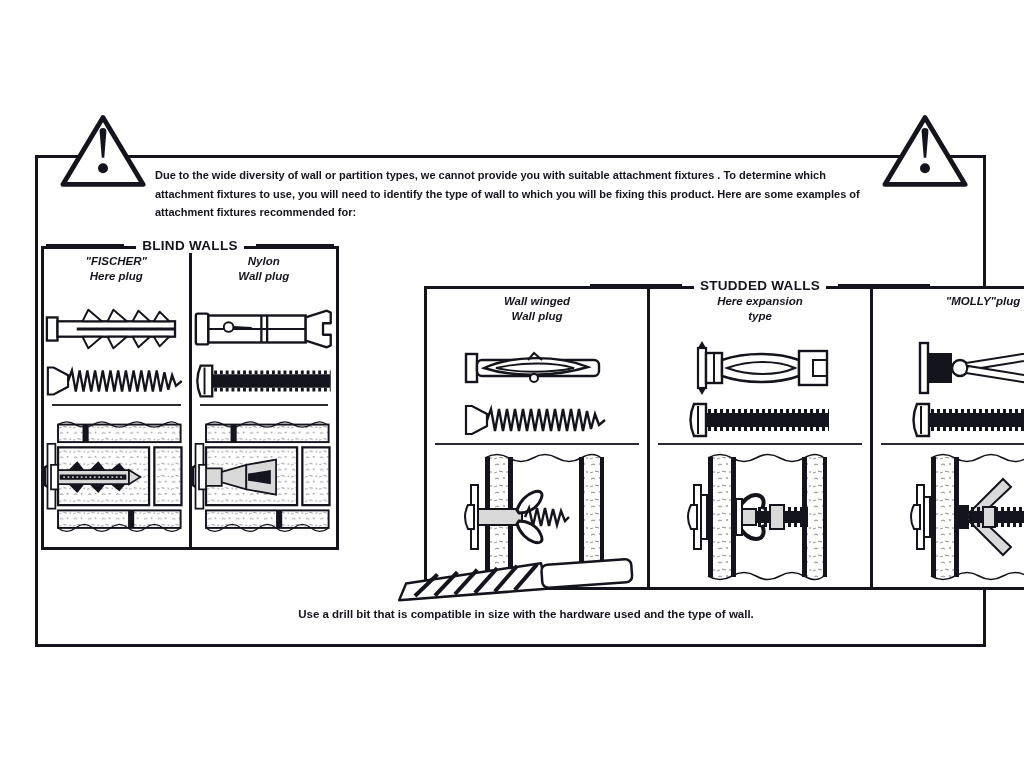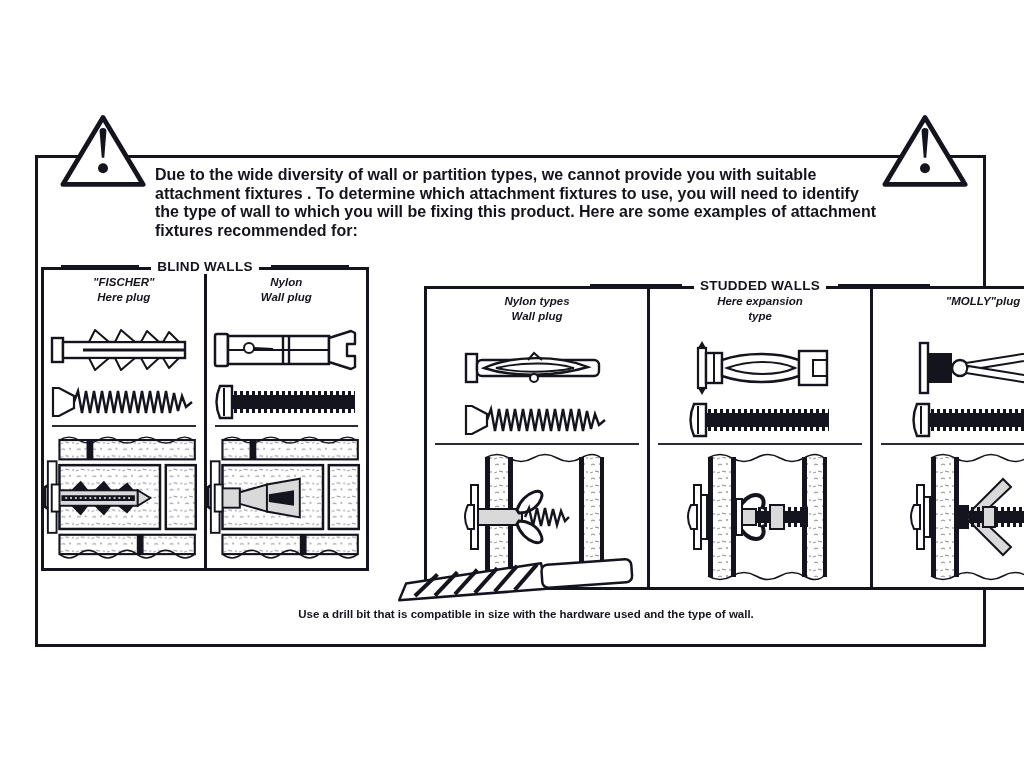--- a/index.html
+++ b/index.html
@@ -3,25 +3,25 @@
 <meta charset="utf-8">
 <style>
   html,body{margin:0;padding:0;background:#fff;}
   .page{position:relative;width:1024px;height:768px;background:#fff;overflow:hidden;
         font-family:"Liberation Sans",sans-serif;color:#14141e;}
   .outer-box{position:absolute;left:35px;top:155px;width:951px;height:492px;
              border:3px solid #14141e;background:#fff;box-sizing:border-box;}
   .tri{position:absolute;width:86px;height:78px;z-index:5;}
   .tri-left{left:60px;top:112px;}
   .tri-right{left:882px;top:112px;}
-  .notice{position:absolute;left:117px;top:8px;width:728px;font-size:16px;
+  .notice{position:absolute;left:117px;top:8px;width:728px;font-size:11px;
           font-weight:700;line-height:18.5px;margin:0;}
   .group{position:absolute;top:88px;height:304px;border:3px solid #14141e;
          box-sizing:border-box;background:#fff;}
-  .group-blind{left:3px;width:328px;margin-top:21px;}
+  .group-blind{left:3px;width:298px;}
   .group-studded{left:386px;width:672px;margin-top:40px;}
   .legend{position:absolute;top:-11px;left:0;right:0;display:flex;align-items:center;
           justify-content:center;gap:12px;z-index:2;}
   .legend-text{background:#fff;padding:0 6px;font-weight:700;font-size:13.5px;letter-spacing:.3px;}
   .legend-line{height:4px;background:#14141e;width:78px;}
   .group-studded .legend-line{width:92px;}
   .cols{display:flex;height:100%;}
   .col{flex:1 1 0;min-width:0;display:flex;flex-direction:column;border-left:3px solid #14141e;}
   .col:first-child{border-left:none;}
   .col-title{height:44px;padding-top:5px;text-align:center;font-weight:700;
@@ -174,21 +174,21 @@
     <section class="group group-studded">
       <div class="legend">
         <span class="legend-line"></span>
         <span class="legend-text">STUDDED WALLS</span>
         <span class="legend-line"></span>
       </div>
       <div class="cols">
 
         <div class="col">
           <div class="col-title">
-            <span>Nylon types</span>
+            <span>Wall winged</span>
             <span>Wall plug</span>
           </div>
           <div class="zone-plug">
             <svg width="150" height="56" viewBox="0 0 150 56">
               <rect x="4" y="14" width="11" height="28" fill="#fff" stroke="#14141e" stroke-width="2.4"></rect>
               <rect x="15" y="20" width="122" height="16" rx="5" fill="#fff" stroke="#14141e" stroke-width="2.4"></rect>
               <path d="M22,28 C50,15 96,15 126,27 C96,36 52,38 22,28 Z" fill="#fff" stroke="#14141e" stroke-width="2.4"></path>
               <path d="M34,28 C60,22 92,22 112,28 C88,33 56,33 34,28 Z" fill="#fff" stroke="#14141e" stroke-width="1.8"></path>
               <path d="M66,20 L72,13 L80,20" fill="none" stroke="#14141e" stroke-width="2"></path>
               <circle cx="72" cy="38" r="4" fill="#fff" stroke="#14141e" stroke-width="2"></circle>

